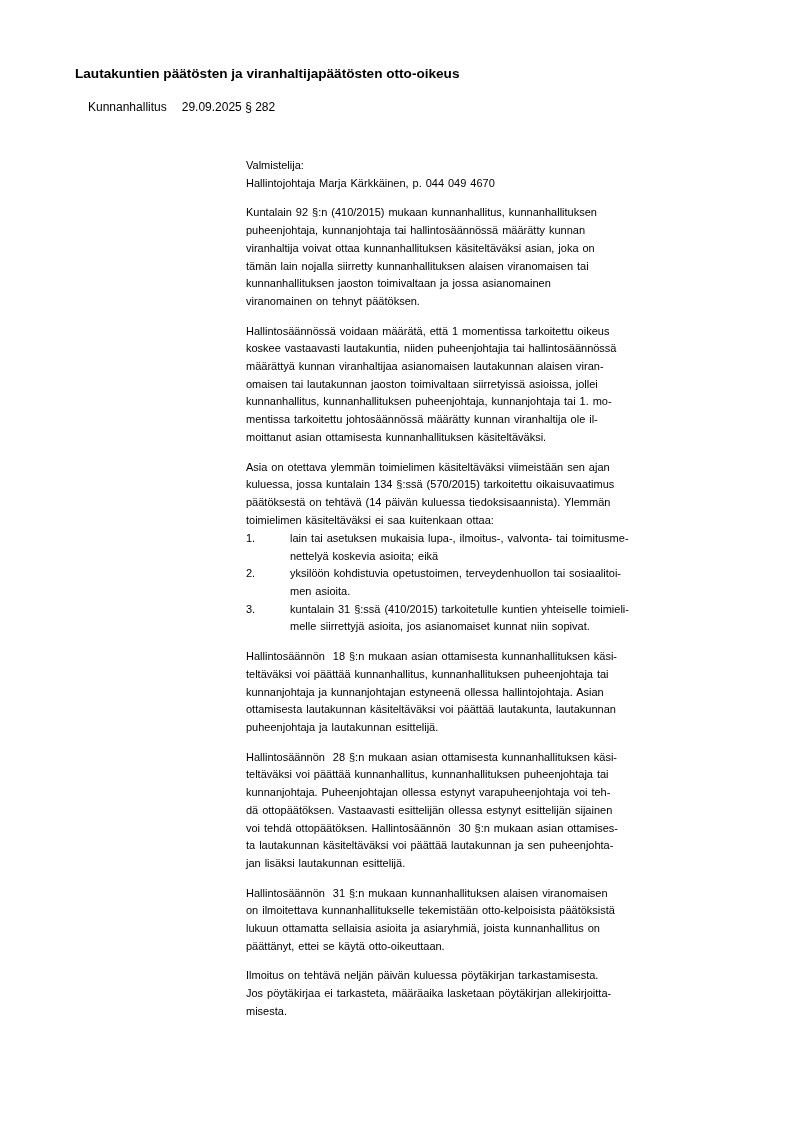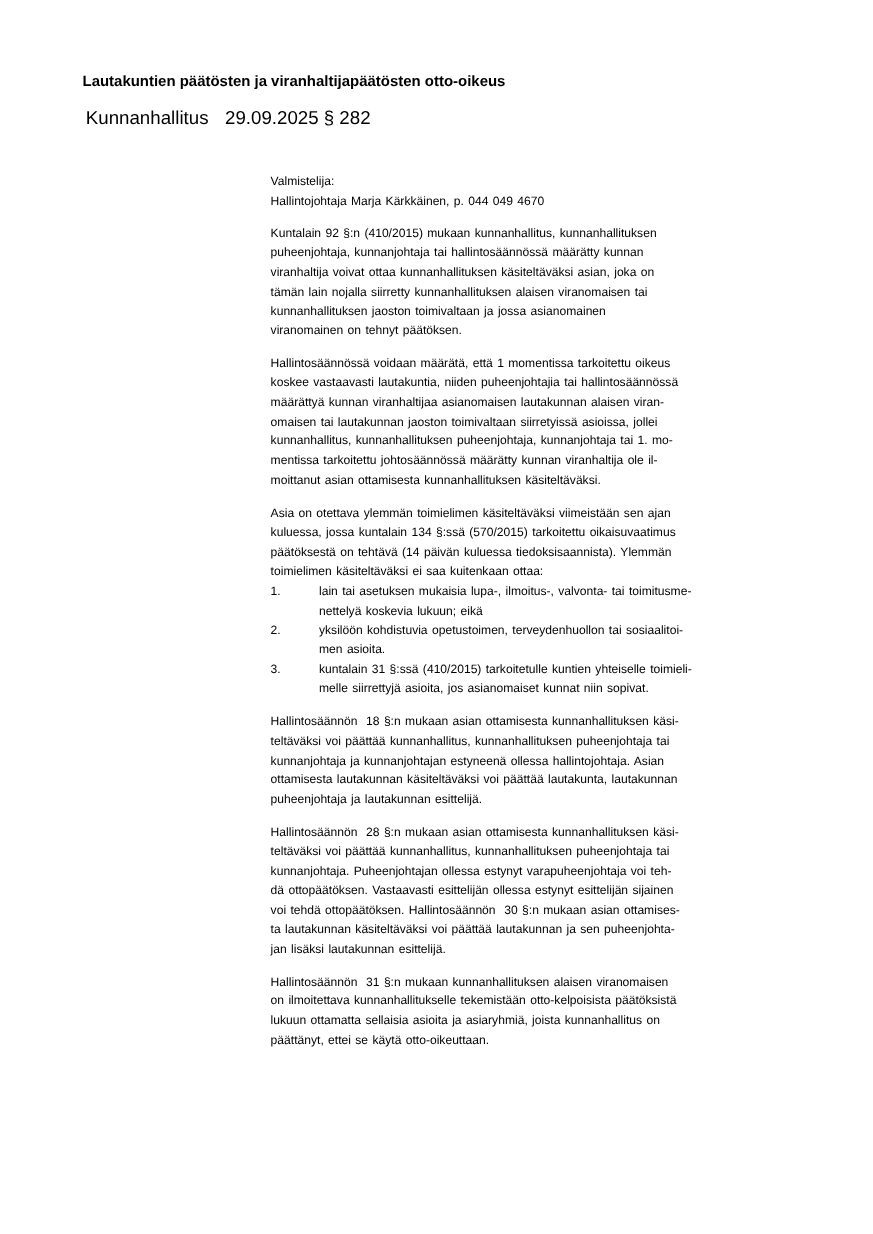--- a/index.html
+++ b/index.html
@@ -20,22 +20,22 @@
   .doc-title {
     position: absolute;
     left: 75px; top: 65px;
     font-size: 13.6px;
     font-weight: bold;
     line-height: 17.7px;
     white-space: nowrap;
   }
   .doc-header {
     position: absolute;
-    left: 78px; top: 99px;
-    font-size: 17px;
+    left: 88px; top: 99px;
+    font-size: 12px;
     line-height: 17.7px;
     white-space: nowrap;
   }
   .doc-header .committee { display: inline-block; margin-right: 15px; }
   .body-col {
     position: absolute;
     left: 246px; top: 157px;
     width: 540px;
     font-size: 11px;
     line-height: 17.7px;
@@ -83,21 +83,21 @@
 
     <p class="block prewrap">Asia on otettava ylemmän toimielimen käsiteltäväksi viimeistään sen ajan
 kuluessa, jossa kuntalain 134 §:ssä (570/2015) tarkoitettu oikaisuvaatimus
 päätöksestä on tehtävä (14 päivän kuluessa tiedoksisaannista). Ylemmän
 toimielimen käsiteltäväksi ei saa kuitenkaan ottaa:</p>
 
     <div class="olist">
       <div class="li">
           <span class="num">1.</span>
           <span class="litext">lain tai asetuksen mukaisia lupa-, ilmoitus-, valvonta- tai toimitusme-
-nettelyä koskevia lukuun; eikä</span>
+nettelyä koskevia asioita; eikä</span>
         </div>
       <div class="li">
           <span class="num">2.</span>
           <span class="litext">yksilöön kohdistuvia opetustoimen, terveydenhuollon tai sosiaalitoi-
 men asioita.</span>
         </div>
       <div class="li">
           <span class="num">3.</span>
           <span class="litext">kuntalain 31 §:ssä (410/2015) tarkoitetulle kuntien yhteiselle toimieli-
 melle siirrettyjä asioita, jos asianomaiset kunnat niin sopivat.</span>
@@ -116,16 +116,19 @@
 dä ottopäätöksen. Vastaavasti esittelijän ollessa estynyt esittelijän sijainen
 voi tehdä ottopäätöksen. Hallintosäännön  30 §:n mukaan asian ottamises-
 ta lautakunnan käsiteltäväksi voi päättää lautakunnan ja sen puheenjohta-
 jan lisäksi lautakunnan esittelijä.</p>
 
     <p class="block prewrap">Hallintosäännön  31 §:n mukaan kunnanhallituksen alaisen viranomaisen
 on ilmoitettava kunnanhallitukselle tekemistään otto-kelpoisista päätöksistä
 lukuun ottamatta sellaisia asioita ja asiaryhmiä, joista kunnanhallitus on
 päättänyt, ettei se käytä otto-oikeuttaan.</p>
 
+    <p class="block prewrap">Ilmoitus on tehtävä neljän päivän kuluessa pöytäkirjan tarkastamisesta.
+Jos pöytäkirjaa ei tarkasteta, määräaika lasketaan pöytäkirjan allekirjoitta-
+misesta.</p>
 
   </div>
 
 </div>
 
 </body></html>

